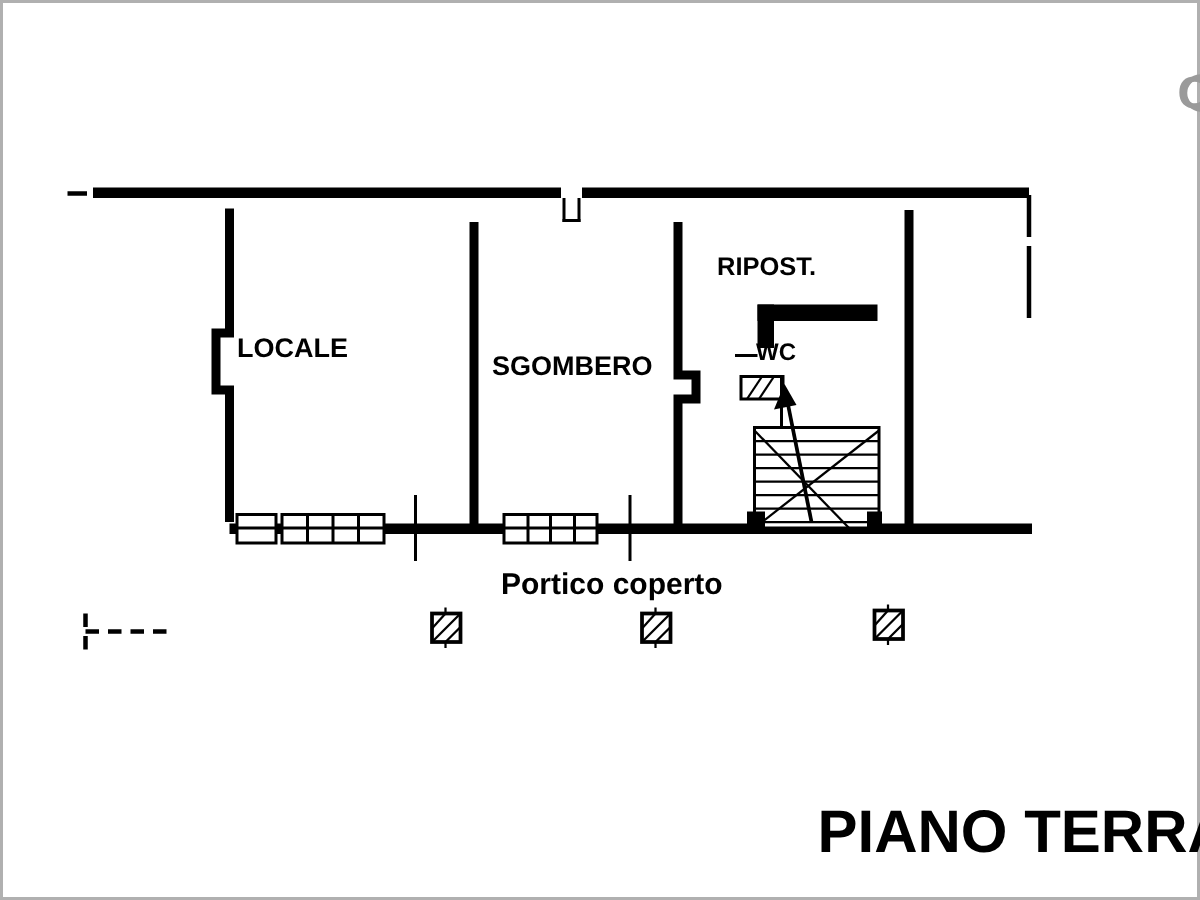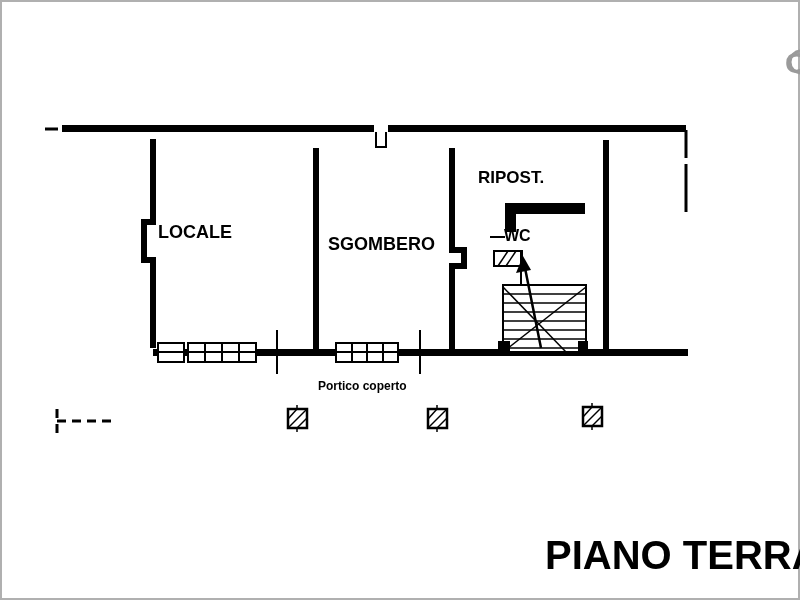--- a/index.html
+++ b/index.html
@@ -15,21 +15,21 @@
   }
   svg.plan{position:absolute;left:0;top:0;}
   .lbl{
     position:absolute;font-weight:bold;text-align:left;
     white-space:nowrap;color:#000;
   }
   .lbl-sgombero{left:158px;top:221px;width:155px;font-size:18px;line-height:1.25;}
   .lbl-cantina{left:328px;top:234px;width:118px;font-size:18px;}
   .lbl-ripost{left:478px;top:168px;width:110px;font-size:17px;}
   .lbl-wc{left:504px;top:227px;width:58px;font-size:16px;}
-  .lbl-portico{left:318px;top:379px;width:168px;font-size:12px;}
+  .lbl-portico{left:334px;top:379px;width:168px;font-size:20px;}
   .lbl-title{
     left:545px;top:533px;width:260px;overflow:hidden;
     font-size:40px;text-align:left;letter-spacing:0px;
   }
   .watermark{
     position:absolute;right:-9px;top:46px;color:#9a9a9a;
     font-size:30px;font-weight:bold;width:24px;overflow:hidden;
   }
 </style>
 </head>

